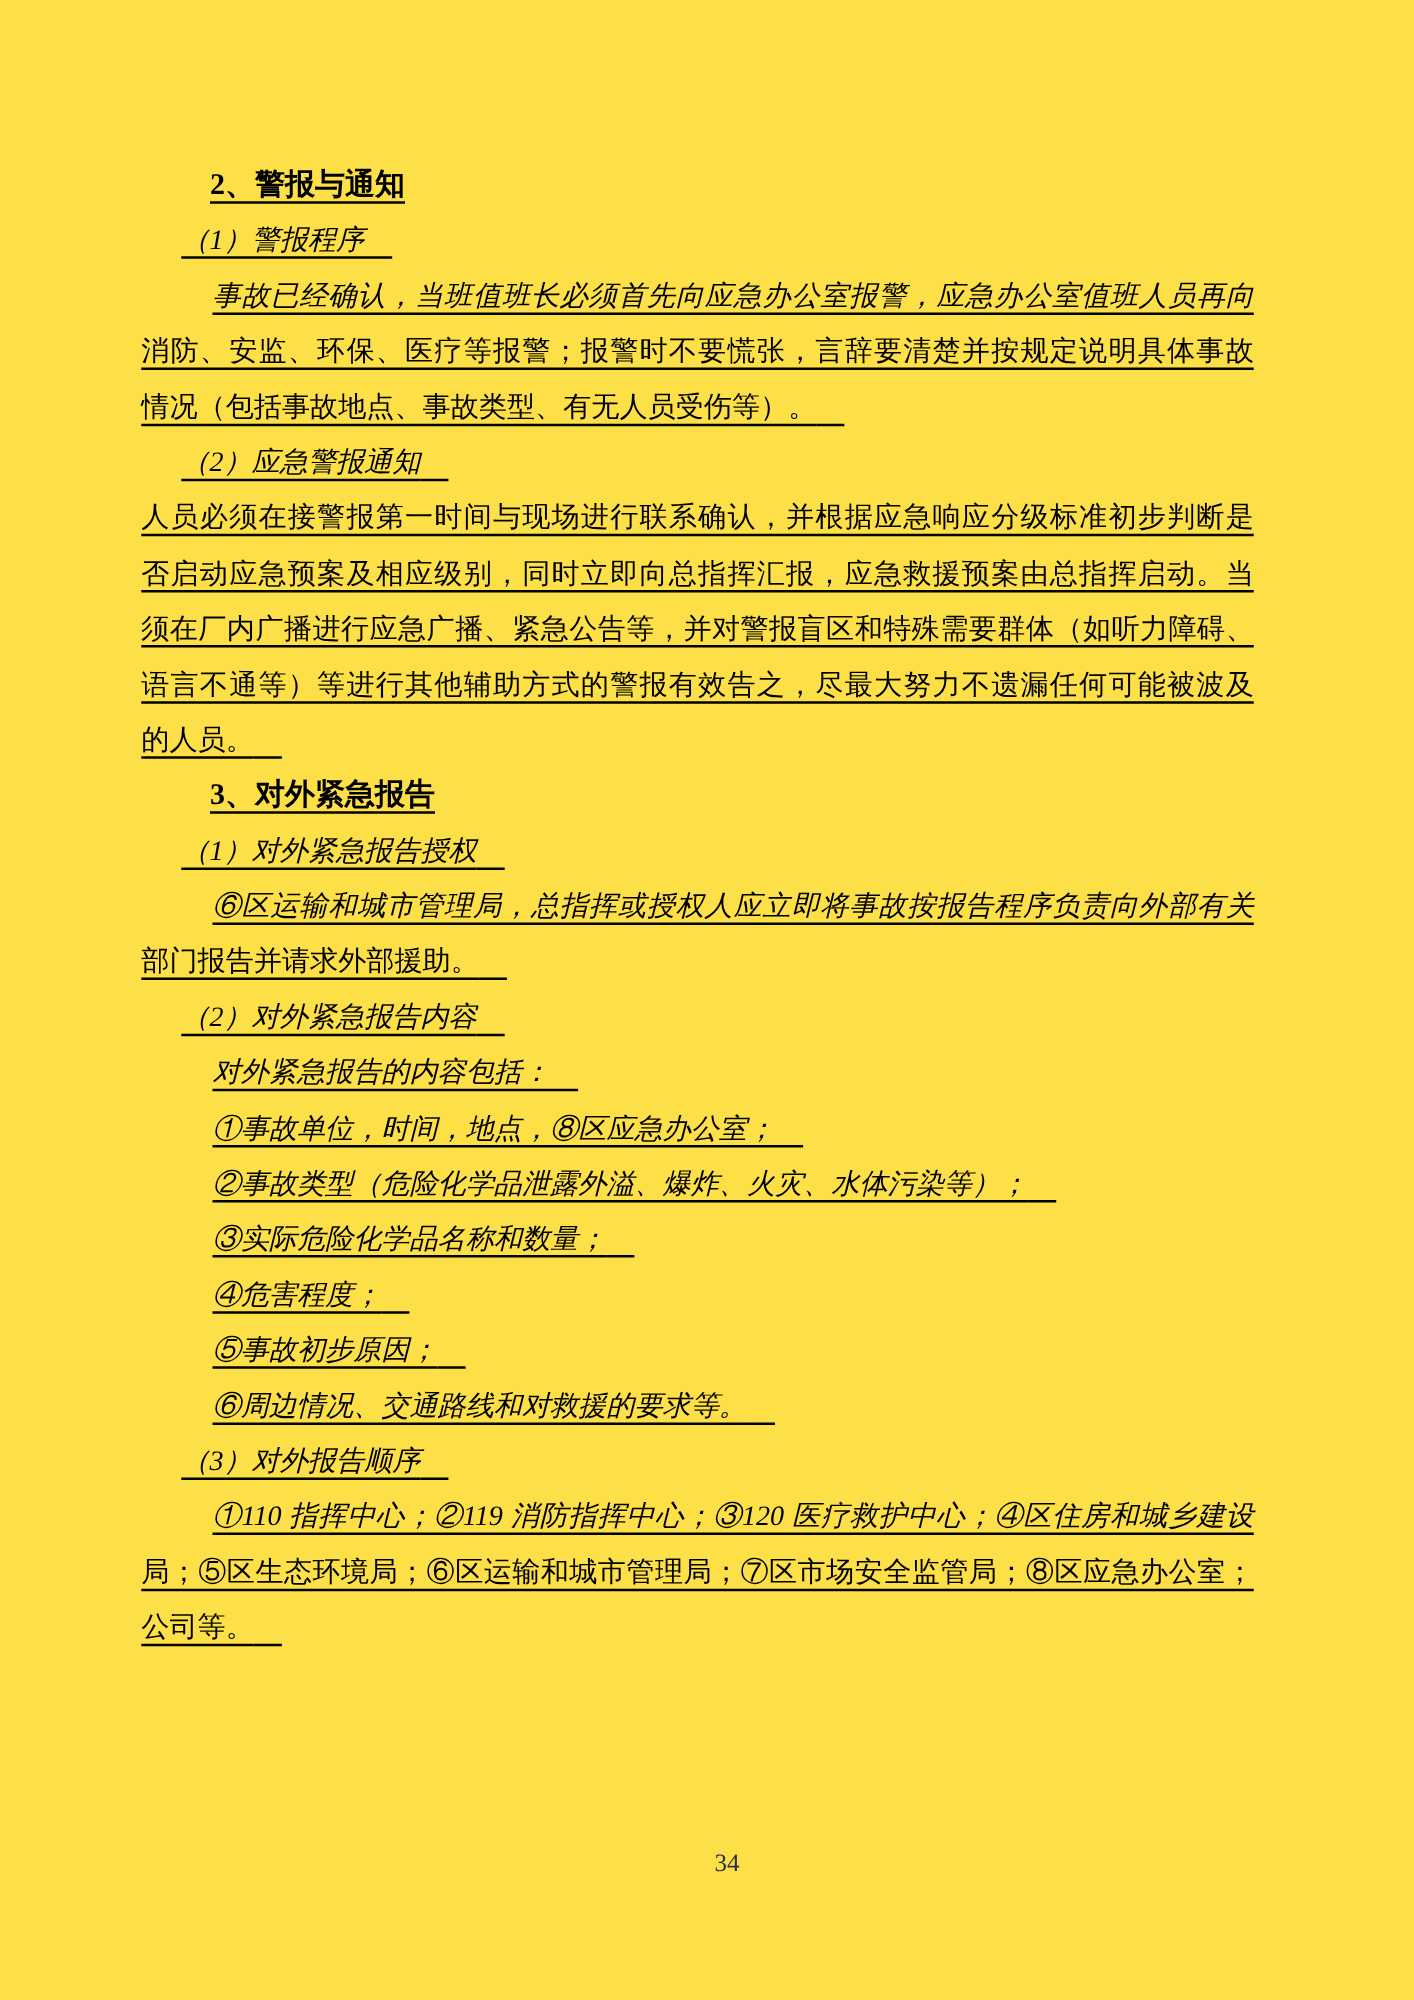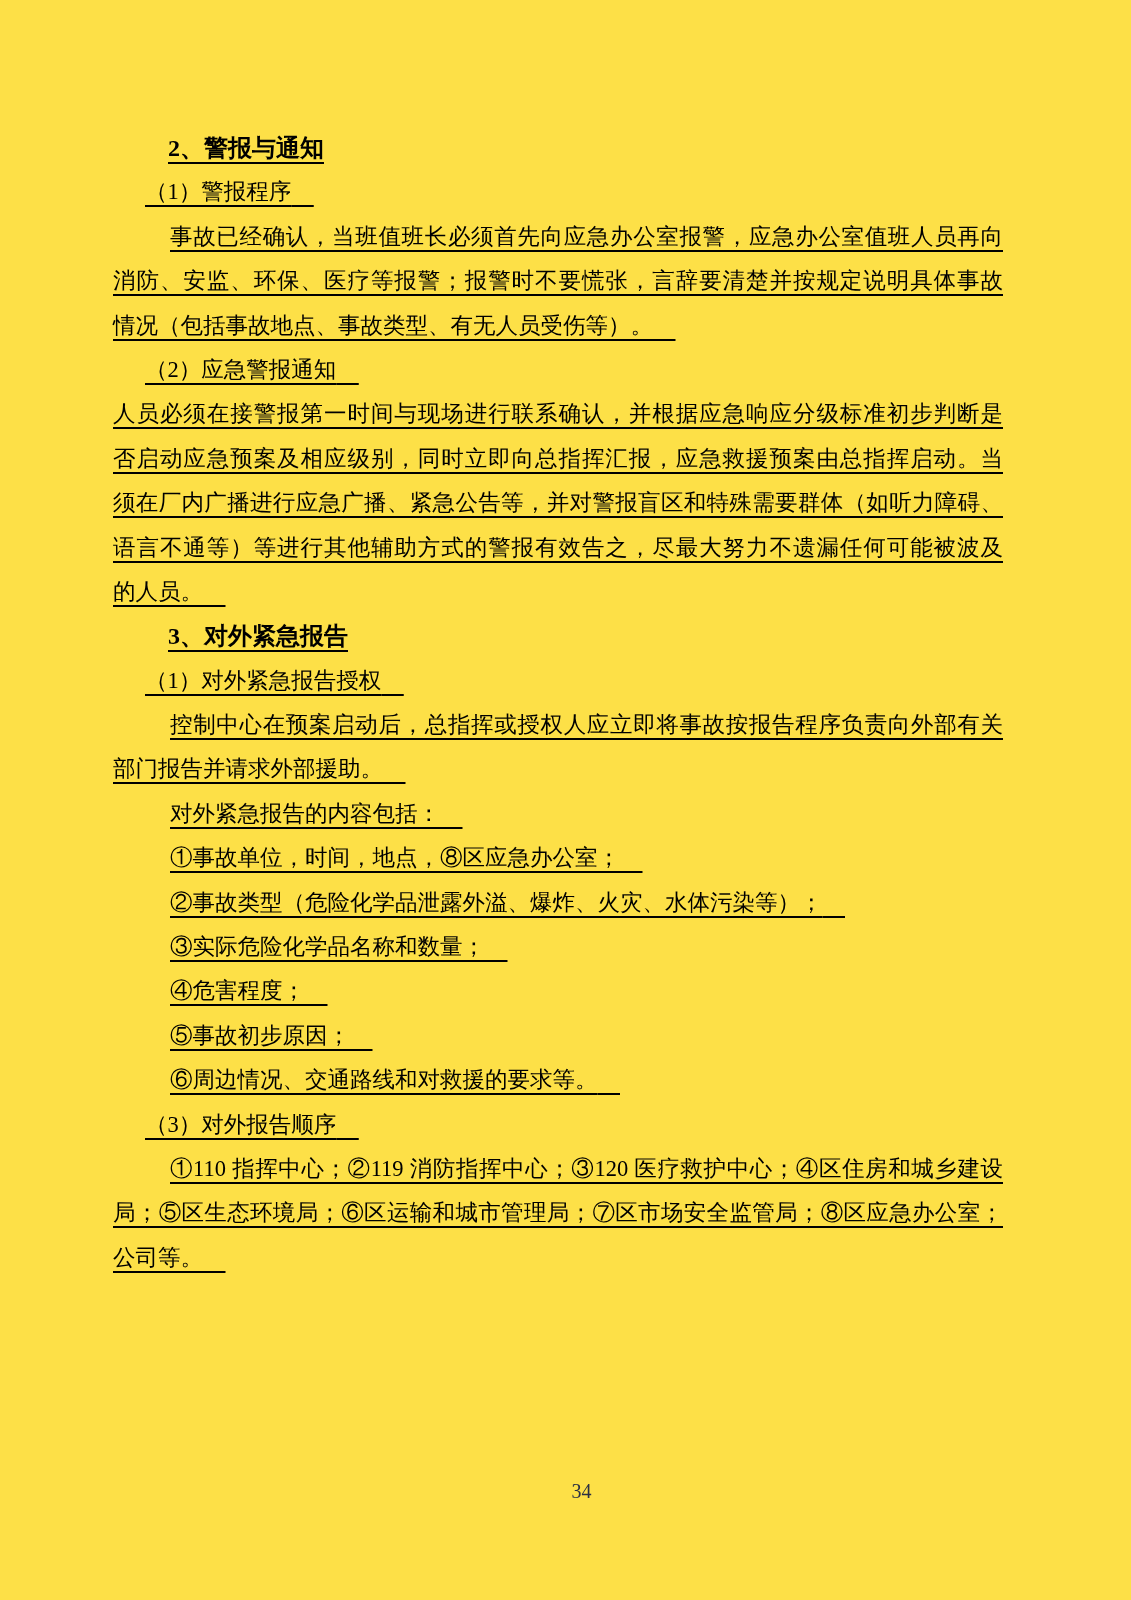--- a/index.html
+++ b/index.html
@@ -38,23 +38,25 @@
     text-underline-offset: 6px;
     text-decoration-color: #000000;
   }
   .line.heading {
     font-weight: bold;
     font-size: 24px;
     padding-left: 55px;
   }
   .line.sub {
     padding-left: 32px;
+    font-style: italic;
   }
   .line.indent {
     padding-left: 57px;
+    font-style: italic;
   }
   .line.flush {
     padding-left: 0;
   }
   .line.just {
     white-space: normal;
     text-align: justify;
     text-align-last: justify;
     text-justify: inter-character;
   }
@@ -89,22 +91,23 @@
       <div class="line flush just">消防、安监、环保、医疗等报警；报警时不要慌张，言辞要清楚并按规定说明具体事故</div>
       <div class="line flush ext">情况（包括事故地点、事故类型、有无人员受伤等）。</div>
       <div class="line sub ext">（2）应急警报通知</div>
       <div class="line flush just">人员必须在接警报第一时间与现场进行联系确认，并根据应急响应分级标准初步判断是</div>
       <div class="line flush just">否启动应急预案及相应级别，同时立即向总指挥汇报，应急救援预案由总指挥启动。当</div>
       <div class="line flush just">须在厂内广播进行应急广播、紧急公告等，并对警报盲区和特殊需要群体（如听力障碍、</div>
       <div class="line flush just">语言不通等）等进行其他辅助方式的警报有效告之，尽最大努力不遗漏任何可能被波及</div>
       <div class="line flush ext">的人员。</div>
       <div class="line heading">3、对外紧急报告</div>
       <div class="line sub ext">（1）对外紧急报告授权</div>
-      <div class="line indent just">控制中心在预案启动后，总指挥或授权人应立即将事故按报告程序负责向外部有关</div>
+      <div class="line indent just">⑥区运输和城市管理局，总指挥或授权人应立即将事故按报告程序负责向外部有关</div>
       <div class="line flush ext">部门报告并请求外部援助。</div>
+      <div class="line sub ext">（2）对外紧急报告内容</div>
       <div class="line indent ext">对外紧急报告的内容包括：</div>
       <div class="line indent ext">①事故单位，时间，地点，⑧区应急办公室；</div>
       <div class="line indent ext">②事故类型（危险化学品泄露外溢、爆炸、火灾、水体污染等）；</div>
       <div class="line indent ext">③实际危险化学品名称和数量；</div>
       <div class="line indent ext">④危害程度；</div>
       <div class="line indent ext">⑤事故初步原因；</div>
       <div class="line indent ext">⑥周边情况、交通路线和对救援的要求等。</div>
       <div class="line sub ext">（3）对外报告顺序</div>
       <div class="line indent just">①110 指挥中心；②119 消防指挥中心；③120 医疗救护中心；④区住房和城乡建设</div>
       <div class="line flush just">局；⑤区生态环境局；⑥区运输和城市管理局；⑦区市场安全监管局；⑧区应急办公室；</div>

